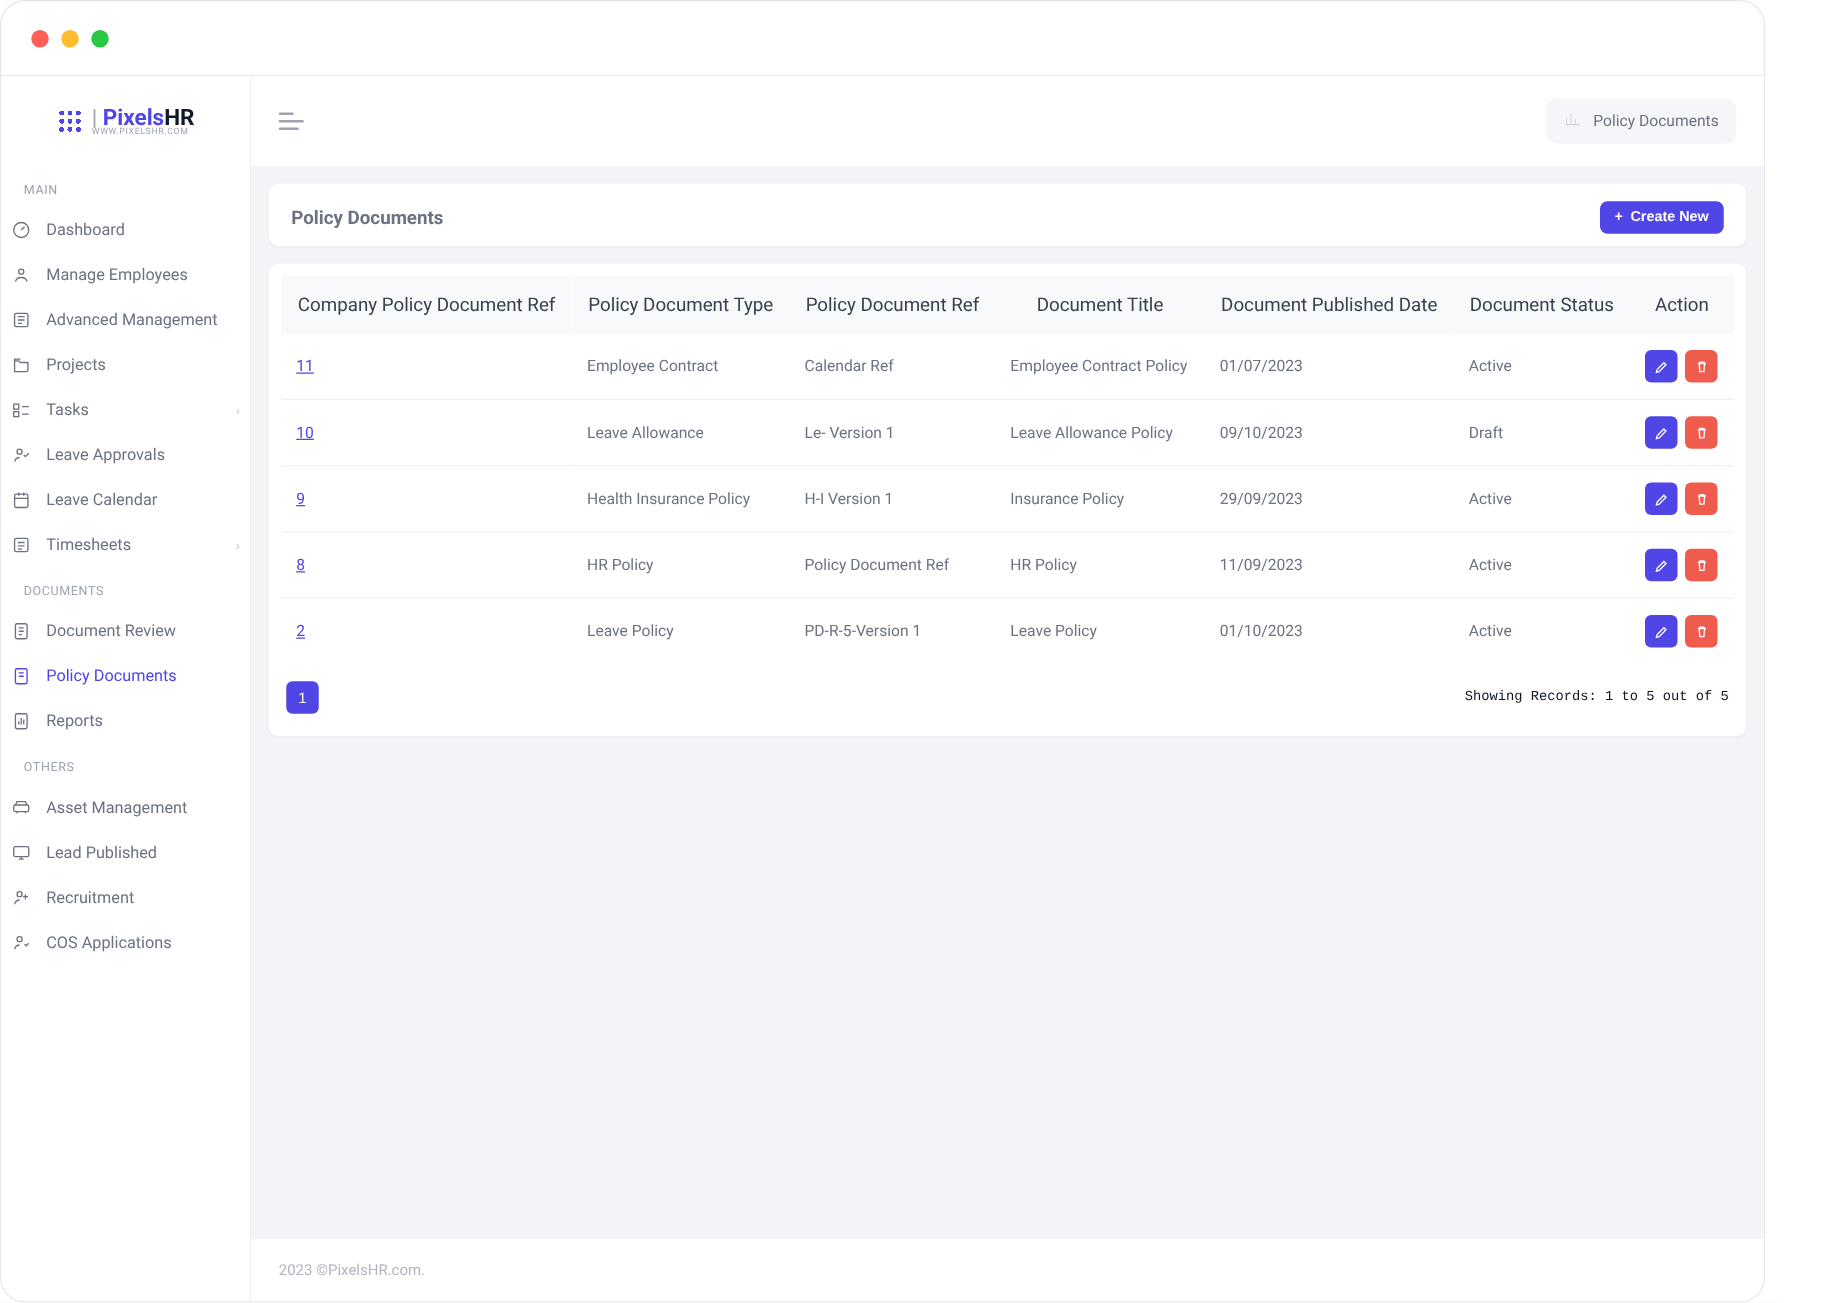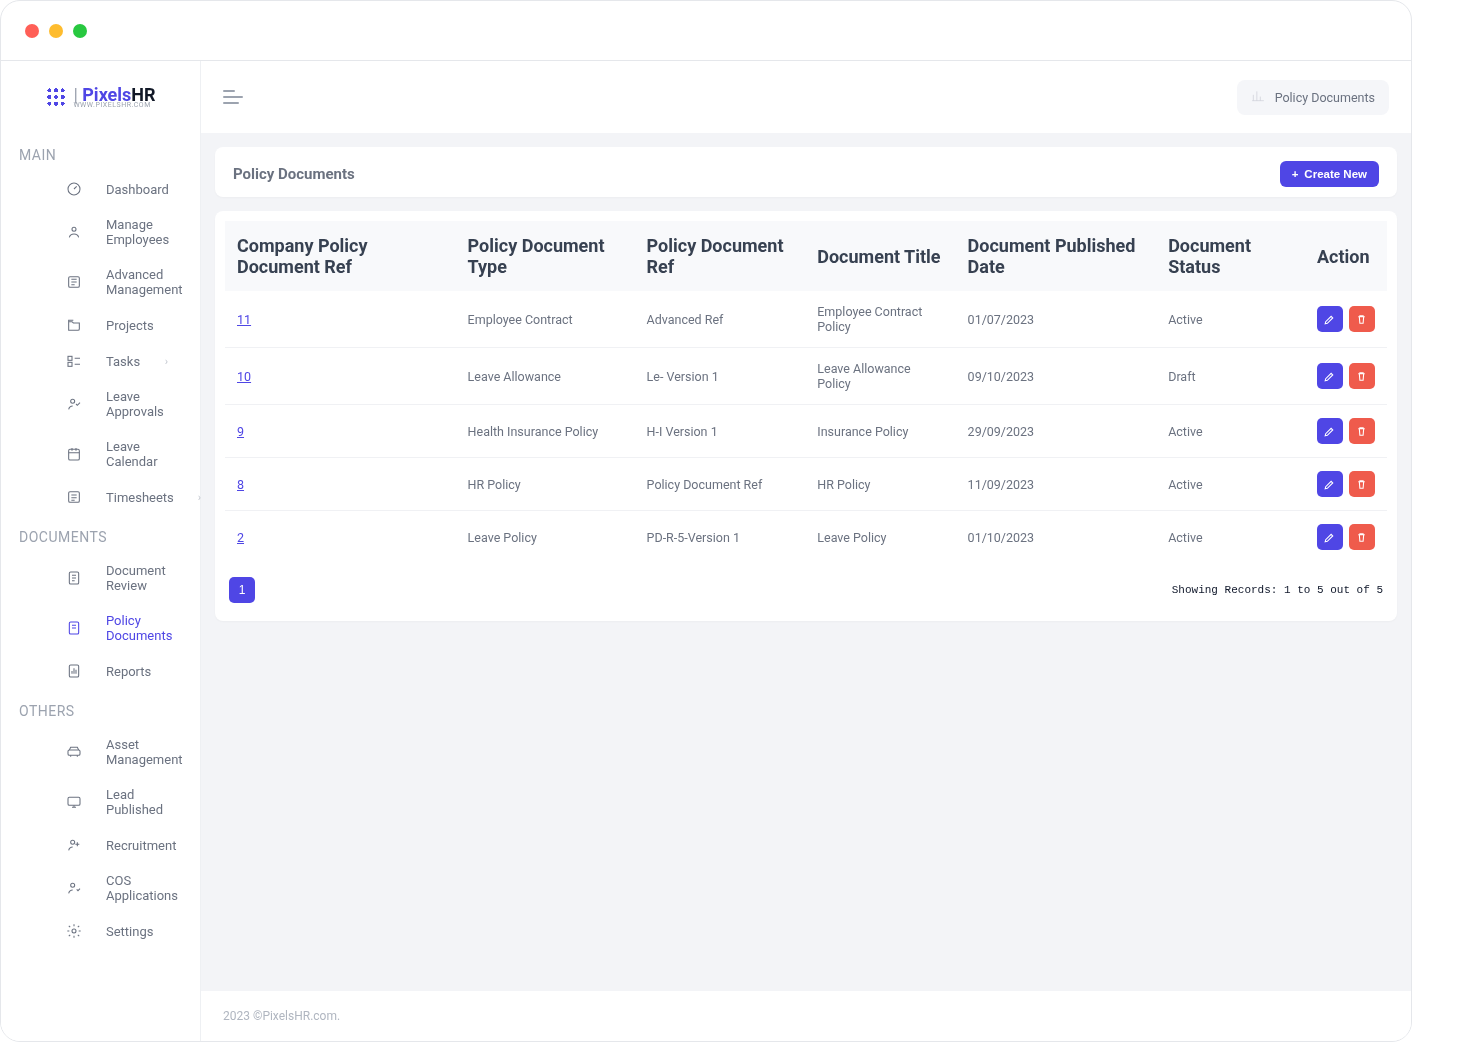--- a/index.html
+++ b/index.html
@@ -74,36 +74,35 @@
       radial-gradient(circle at 80% 50%, #4f46e5 2px, transparent 2px),
       radial-gradient(circle at 20% 80%, #4f46e5 2px, transparent 2px),
       radial-gradient(circle at 50% 80%, #4f46e5 2px, transparent 2px),
       radial-gradient(circle at 80% 80%, #4f46e5 2px, transparent 2px);
   }
   .logo-text .pix { color: #4f46e5; }
   .logo-text .hr { color: #111827; }
   .logo-sub { font-size: 7px; color: #9ca3af; font-weight: 400; letter-spacing: .5px; margin-top:-2px;}
 
   .nav-section-title {
-    font-size: 14px;
+    font-size: 10px;
     letter-spacing: .5px;
     color: #9ca3af;
     padding: 14px 18px 8px;
     text-transform: uppercase;
   }
   .nav-item {
     display: flex;
     align-items: center;
-    gap: 24px;
-    padding: 10px 32px;
+    gap: 12px;
+    padding: 10px 8px;
     color: #6b7280;
     font-size: 13px;
     cursor: pointer;
     position: relative;
-    margin-left: 33px;
   }
   .nav-item.active { color: #4f46e5; }
   .nav-item .chev {
     margin-left: auto;
     color: #c4c8d0;
     font-size: 11px;
   }
   .nav-icon {
     width: 16px; height: 16px;
     display: inline-flex;
@@ -203,26 +202,26 @@
     border: none;
   }
 
   .table-card { padding: 10px 10px 16px; }
   table {
     width: 100%;
     border-collapse: collapse;
     font-size: 12.5px;
   }
   thead th {
-    text-align: left;
+    text-align: center;
     background: #f8f9fb;
     color: #374151;
-    font-weight: 700;
+    font-weight: 400;
     padding: 14px 12px;
-    font-size: 18px;
+    font-size: 15px;
   }
   tbody td {
     padding: 13px 12px;
     border-bottom: 1px solid #f0f1f4;
     color: #6b7280;
     vertical-align: middle;
   }
   tbody tr:last-child td { border-bottom: none; }
   .ref-link {
     color: #4f46e5;
@@ -434,29 +433,20 @@
           </div>
           <div class="nav-item">
             <span class="nav-icon">
               <svg viewBox="0 0 24 24">
                 <circle cx="10" cy="8" r="3"></circle>
                 <path d="M4 20c1-4 4-5 6-5"></path>
                 <path d="M16 14l2 2 3-3"></path>
               </svg>
             </span>
             <span>COS Applications</span>
-          </div>
-          <div class="nav-item">
-            <span class="nav-icon">
-              <svg viewBox="0 0 24 24">
-                <circle cx="12" cy="12" r="3"></circle>
-                <path d="M12 2v3M12 19v3M4.2 4.2l2.1 2.1M17.7 17.7l2.1 2.1M2 12h3M19 12h3M4.2 19.8l2.1-2.1M17.7 6.3l2.1-2.1"></path>
-              </svg>
-            </span>
-            <span>Settings</span>
           </div>
         </div>
     </aside>
 
     <div class="main">
       <div class="topbar">
         <div class="burger">
           <span></span>
             <span></span>
             <span></span>
@@ -494,21 +484,21 @@
                 <th>Document Title</th>
                 <th>Document Published Date</th>
                 <th>Document Status</th>
                 <th>Action</th>
               </tr>
             </thead>
             <tbody id="tbody">
                 <tr>
                   <td><span class="ref-link">11</span></td>
                   <td>Employee Contract</td>
-                  <td>Advanced Ref</td>
+                  <td>Calendar Ref</td>
                   <td>Employee Contract Policy</td>
                   <td>01/07/2023</td>
                   <td>Active</td>
                   <td>
                     <div class="row-actions">
                       <button class="icon-btn edit">
                         <svg viewBox="0 0 24 24">
                           <path d="M4 20l4-1 10-10-3-3L5 16l-1 4z"></path>
                         </svg>
                       </button>

